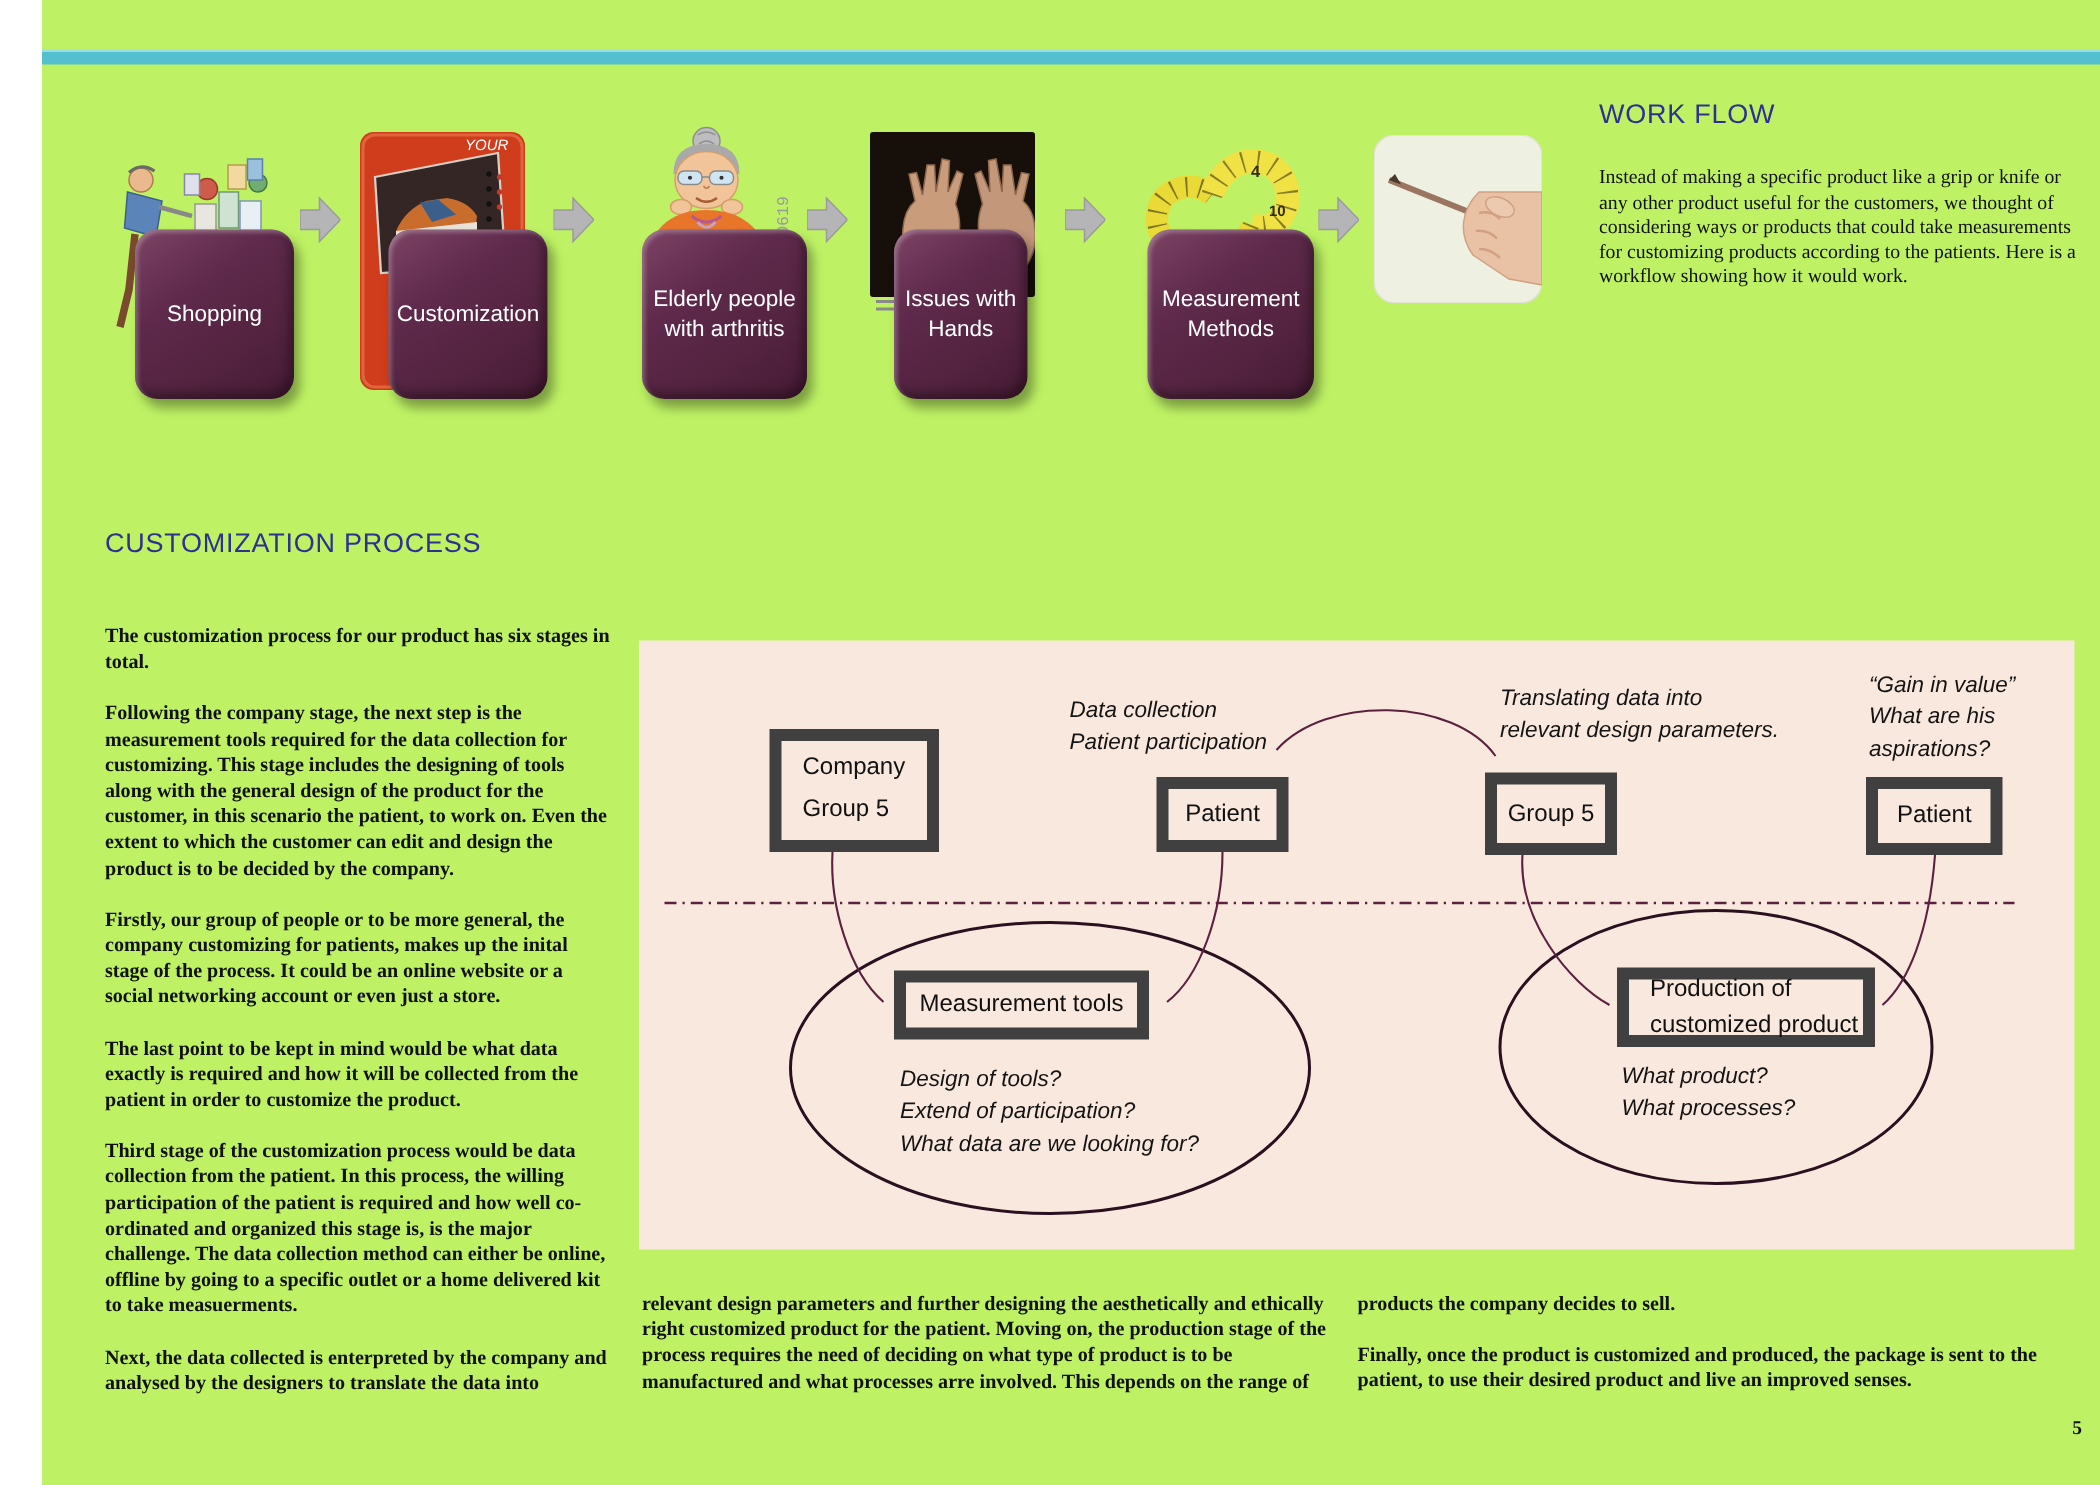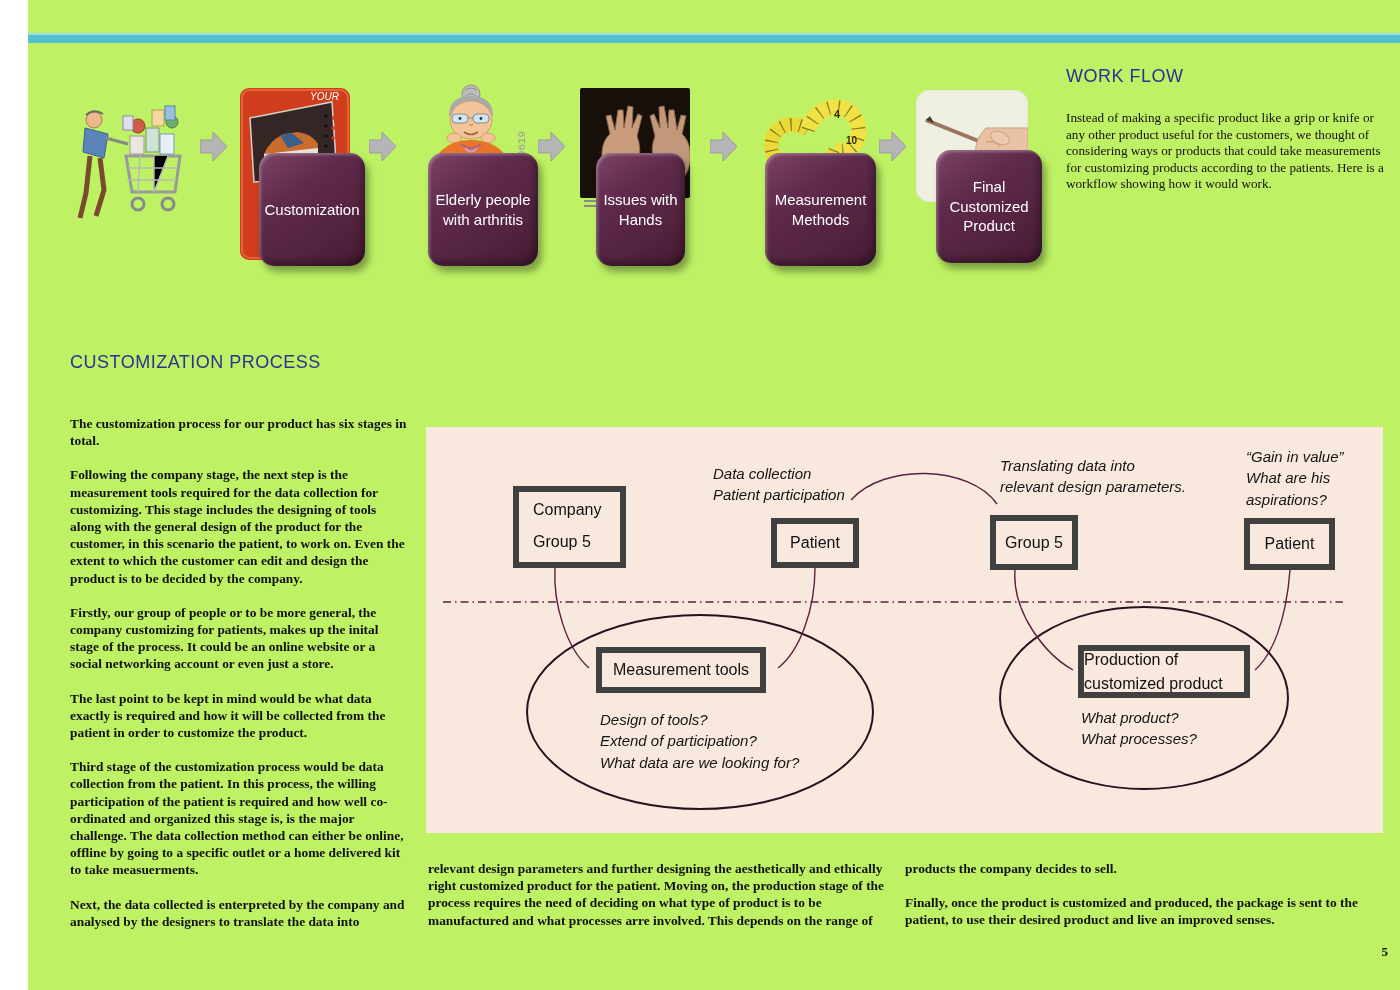--- a/index.html
+++ b/index.html
@@ -23,21 +23,21 @@
 
   .wf-intro{position:absolute;left:1038px;top:110px;width:320px;font-size:13.2px;line-height:16.6px;color:#111;font-family:Liberation Serif, serif;}
 
   
   .body-col{position:absolute;font-family:"Liberation Serif",serif;font-weight:bold;font-size:13.4px;line-height:17.2px;color:#111;}
   .body-col p{margin:0 0 17px 0;}
 
   
   .panel{position:absolute;left:398px;top:427px;width:957px;height:406px;background:#f9e8de;}
   .panel svg.lines{position:absolute;left:0;top:0;}
-  .dbox{position:absolute;border:6px solid #404040;color:#111;font-size:16px;
+  .dbox{position:absolute;border:8px solid #404040;color:#111;font-size:16px;
     display:flex;align-items:center;justify-content:center;text-align:center;}
   .dbox.left{justify-content:flex-start;text-align:left;}
   .annot{position:absolute;font-style:italic;font-size:15px;line-height:1.42;color:#141414;white-space:pre-line;}
   .pre{white-space:pre-line;}
 
   .page-num{position:absolute;left:1330px;top:944px;width:30px;text-align:right;
     font-family:"Liberation Serif",serif;font-weight:bold;font-size:13px;color:#111;}
 </style>
 </head>
 <body>
@@ -147,34 +147,34 @@
   <svg class="arrow" style="left:510px;top:131px" viewBox="0 0 27 31">
       <polygon points="0,9 13,9 13,1 27,15.5 13,30 13,22 0,22" fill="#b5b4b6" stroke="#9b9a9c"></polygon>
     </svg>
   <svg class="arrow" style="left:682px;top:131px" viewBox="0 0 27 31">
       <polygon points="0,9 13,9 13,1 27,15.5 13,30 13,22 0,22" fill="#b5b4b6" stroke="#9b9a9c"></polygon>
     </svg>
   <svg class="arrow" style="left:851px;top:131px" viewBox="0 0 27 31">
       <polygon points="0,9 13,9 13,1 27,15.5 13,30 13,22 0,22" fill="#b5b4b6" stroke="#9b9a9c"></polygon>
     </svg>
 
+  <div class="wf-box" style="left:62px;top:153px">
+    <div class="wf-label">Shopping</div>
+  </div>
   <div class="wf-box" style="left:231px;top:153px">
     <div class="wf-label">Customization</div>
   </div>
   <div class="wf-box" style="left:400px;top:153px;width:110px">
     <div class="wf-label">Elderly people with arthritis</div>
   </div>
   <div class="wf-box" style="left:568px;top:153px;width:89px">
     <div class="wf-label">Issues with Hands</div>
   </div>
   <div class="wf-box" style="left:737px;top:153px;width:111px">
     <div class="wf-label">Measurement Methods</div>
-  </div>
-  <div class="wf-box" style="left:908px;top:150px">
-    <div class="wf-label">Final Customized Product</div>
   </div>
 
   <div class="h-blue" style="left:1038px;top:66px">WORK FLOW</div>
   <div class="wf-intro">Instead of making a specific product like a grip or knife or any other product useful for the customers, we thought of considering ways or products that could take measurements for customizing products according to the patients.  Here is a workflow showing how it would work.</div>
 
   <div class="h-blue" style="left:42px;top:352px">CUSTOMIZATION PROCESS</div>
 
   <div class="body-col" style="left:42px;top:415px;width:338px">
     <p>The customization process for our product has six stages in total.</p>
     <p>Following the company stage, the next step is the measurement tools required for the data collection for customizing. This stage includes the designing of tools along with the general design of the product for the customer, in this scenario the patient, to work on. Even the extent to which the customer can edit and design the product is to be decided by the company.</p>
@@ -210,21 +210,21 @@
     </div>
 
     <div class="dbox" style="left:818px;top:91px;width:91px;height:52px;box-sizing:border-box">
       <span>Patient</span>
     </div>
 
     <div class="dbox" style="left:170px;top:220px;width:170px;height:46px;box-sizing:border-box">
       <span>Measurement tools</span>
     </div>
 
-    <div class="dbox left" style="left:652px;top:218px;width:172px;height:53px;padding-left:0;box-sizing:border-box">
+    <div class="dbox left" style="left:652px;top:218px;width:172px;height:53px;padding-left:14px;box-sizing:border-box">
       <span class="pre" style="line-height:1.45">Production of
 customized product</span>
     </div>
 
     <div class="annot" style="left:287px;top:36px">Data collection
 Patient participation</div>
     <div class="annot" style="left:574px;top:28px">Translating data into
 relevant design parameters.</div>
     <div class="annot" style="left:820px;top:19px">“Gain in value”
 What are his

